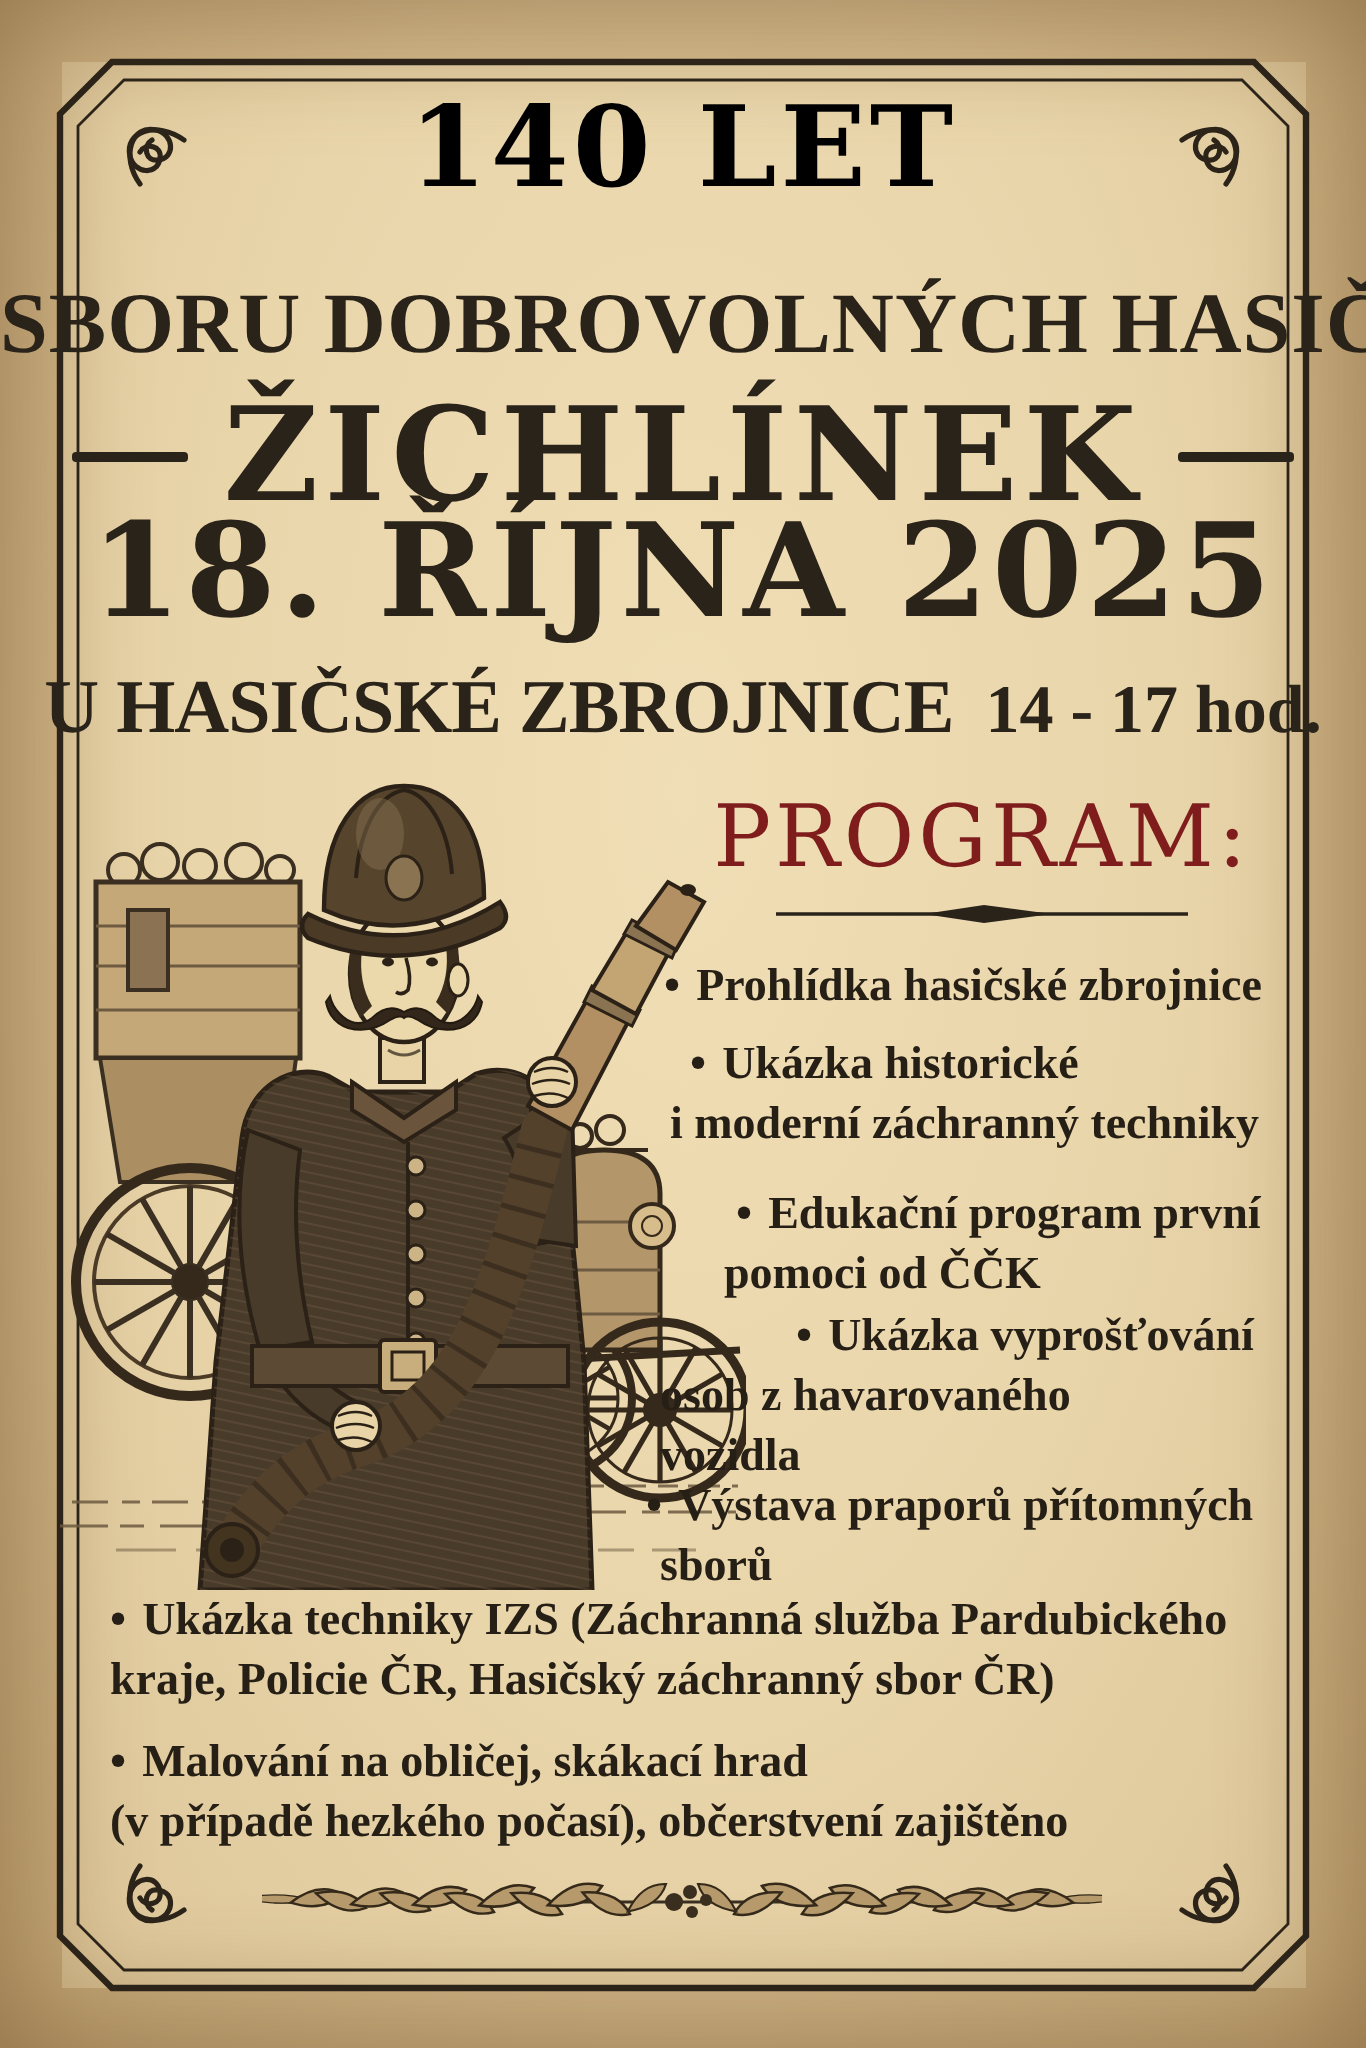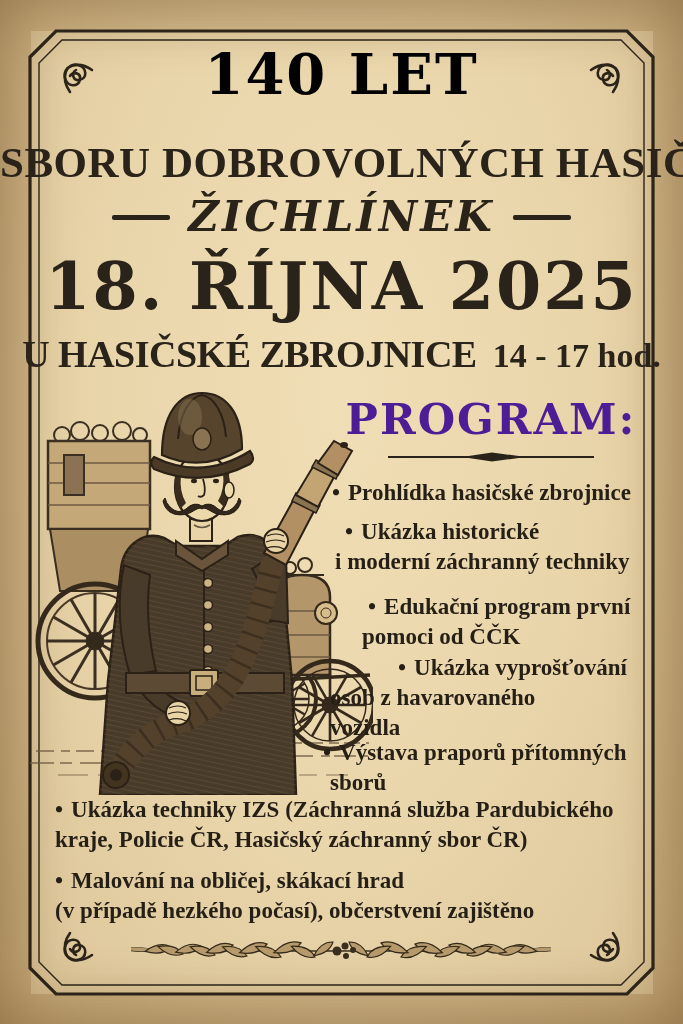--- a/index.html
+++ b/index.html
@@ -16,29 +16,29 @@
     position:absolute;left:31px;top:31px;right:30px;bottom:30px;
     background:radial-gradient(ellipse at 50% 38%, #f0deb6 0%, #e9d5aa 55%, #dcc599 100%);
     box-shadow:inset 0 0 42px rgba(124,92,45,.35);
   }
   svg.frame{position:absolute;left:0;top:0;}
   .content{position:absolute;inset:0;}
   .hline{position:absolute;left:0;right:0;text-align:center;line-height:1;white-space:nowrap;}
   .title{top:46px;font-size:56px;font-weight:700;letter-spacing:2px;color:#000000;margin:0;}
   .subtitle{top:141px;font-family:"Liberation Serif",serif;font-size:43px;font-weight:700;letter-spacing:.5px;}
   .village-row{top:196px;display:flex;justify-content:center;align-items:center;}
-  .village{font-size:42px;font-weight:700;letter-spacing:3px;line-height:1;font-style:italic;}
+  .village{font-size:65px;font-weight:700;letter-spacing:3px;line-height:1;}
   .dash{width:58px;height:5px;background:#2a231a;border-radius:2px;margin:0 18px;}
   .date{top:254px;font-size:65px;font-weight:700;letter-spacing:2px;}
   .venue-row{top:335px;display:flex;justify-content:center;align-items:baseline;gap:16px;}
   .venue{font-family:"Liberation Serif",serif;font-size:38px;font-weight:700;letter-spacing:-.5px;line-height:1;}
   .time{font-family:Liberation Serif, serif;font-size:34px;font-weight:700;line-height:1;}
   .fireman{position:absolute;left:28px;top:383px;}
   .program-col{position:absolute;left:330px;top:397px;width:322px;}
-  .program-h{font-size:43px;font-weight:700;letter-spacing:2px;line-height:1.05;text-align:center;color:#4c1d95;}
+  .program-h{font-size:43px;font-weight:400;letter-spacing:2px;line-height:1.05;text-align:center;color:#7f1d1d;}
   .ph-orn{display:block;margin:9px auto 0;}
   .pi{margin-top:15px;}
   .pl{font-family:"Liberation Serif",serif;font-weight:700;font-size:23px;line-height:30px;white-space:nowrap;color:#261f16;}
   .bul{margin-right:8px;}
   .i1 .l0{margin-left:2px;}
   .i2{margin-top:9px;} .i2 .l0{margin-left:15px;} .i2 .l1{margin-left:5px;}
   .i3{margin-top:15px;} .i3 .l0{margin-left:38px;} .i3 .l1{margin-left:32px;}
   .i4{margin-top:1px;} .i4 .l0{margin-left:68px;} .i4 .l1,.i4 .l2{}
   .i5{margin-top:-5px;} .i5 .l0{margin-left:-7px;} .i5 .l1{margin-left:0;}
   .fw-items{position:absolute;left:55px;top:795px;width:600px;}

